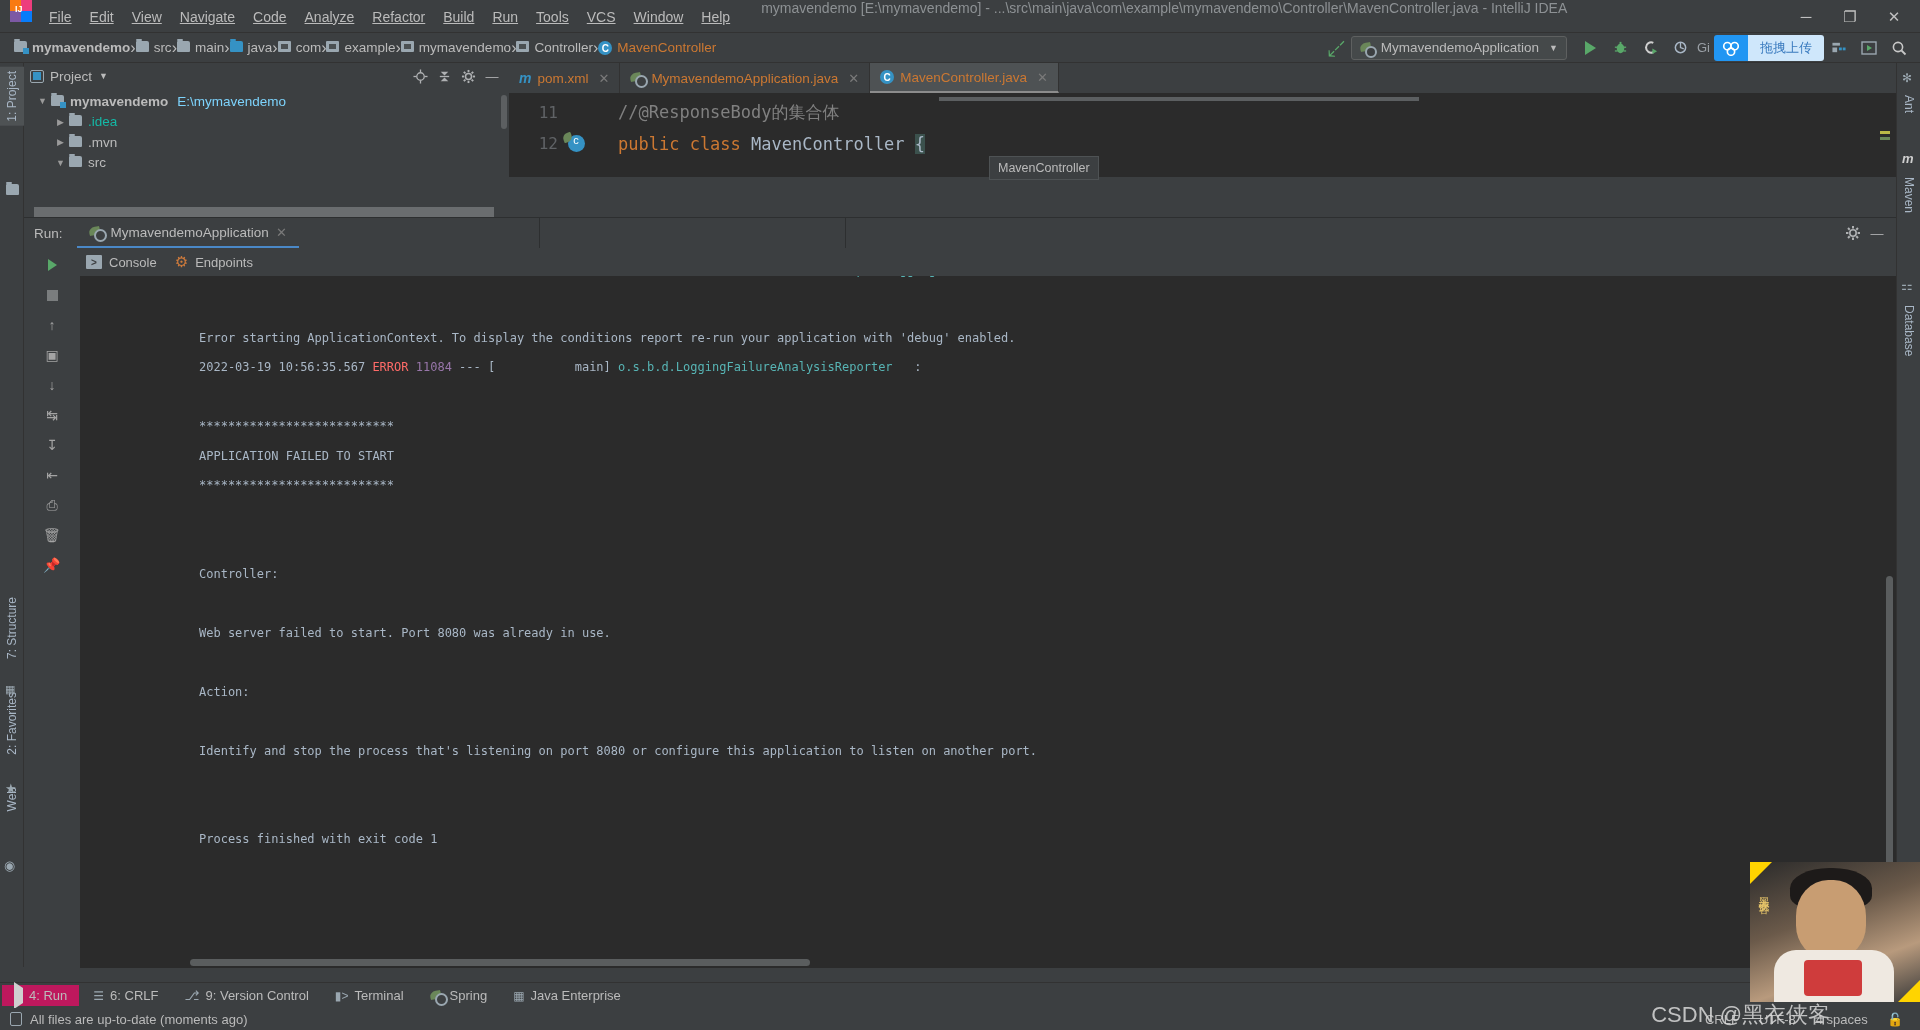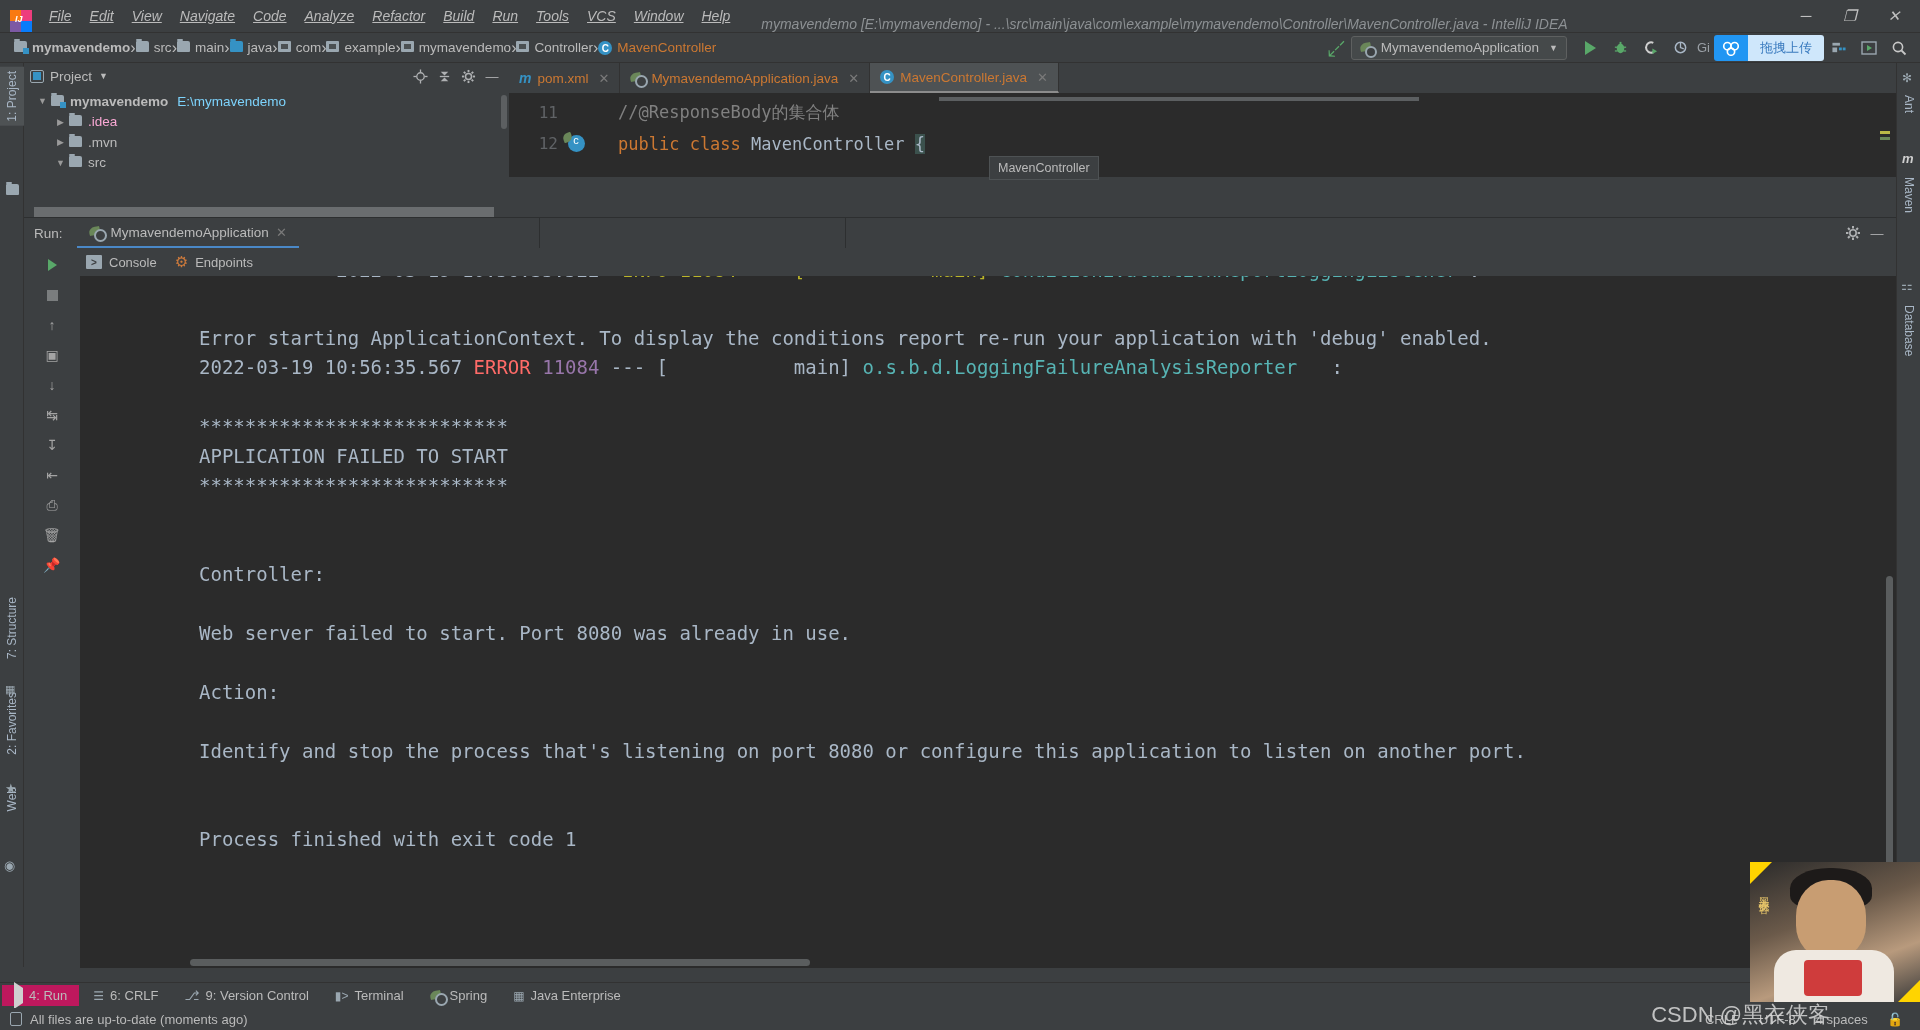--- a/index.html
+++ b/index.html
@@ -8,23 +8,22 @@
     background:#3c3f41;
     font-family:"Liberation Sans", sans-serif;
     color:#bbbbbb;
     -webkit-font-smoothing:antialiased;
   }
   #app { position:relative; width:1920px; height:1030px; }
 
   
   .titlebar {
     position:absolute; left:0; top:0; width:1920px; height:33px;
-    background:#3c3f41; display:flex; align-items:flex-end;
+    background:#3c3f41; display:flex; align-items:flex-start;
     border-bottom:1px solid #323232;
-    font-style:italic;
   }
   .ij-logo { width:22px; height:22px; margin:0 8px 0 10px; position:relative; flex:none; }
   .ij-logo .q { position:absolute; width:11px; height:11px; }
   .ij-logo .q1{left:0;top:0;background:#f97a12;}
   .ij-logo .q2{left:11px;top:0;background:#ed3d7d;}
   .ij-logo .q3{left:0;top:11px;background:#7c59a4;}
   .ij-logo .q4{left:11px;top:11px;background:#087cfa;}
   .ij-logo .lbl{position:absolute;left:5px;top:4px;color:#fff;font-size:9px;font-weight:bold;z-index:2;font-family:"Liberation Sans",sans-serif;}
   .menu { display:flex; align-items:center; height:33px; }
   .menu-item {
@@ -111,21 +110,21 @@
   .panel-head .actions{margin-left:auto;display:flex;align-items:center;gap:2px;}
   .pa{width:22px;height:22px;display:flex;align-items:center;justify-content:center;color:#afb1b3;font-size:13px;}
   .proj-ic{width:14px;height:13px;border:1.6px solid #9aa7b0;border-radius:2px;position:relative;}
   .proj-ic:after{content:"";position:absolute;left:1.6px;top:1.6px;right:1.6px;bottom:1.6px;background:#3592c4;}
 
   .tree{padding-top:2px;font-size:13.5px;}
   .trow{display:flex;align-items:center;height:20.5px;padding-left:10px;white-space:nowrap;}
   .tw{width:17px;display:flex;align-items:center;justify-content:center;color:#9a9a9a;font-size:9px;}
   .tlabel{margin-left:6px;}
   .tlabel.b{font-weight:bold;color:#bbbbbb;}
-  .tlabel.y{color:#f9a8d4;text-align:center;}
+  .tlabel.y{color:#14b8a6;text-align:center;}
   .tpath{margin-left:9px;color:#7dd3fc;}
   .panel-scroll{position:absolute;right:2px;top:32px;width:6px;height:34px;background:#5c5f61;border-radius:3px;}
 
   
   .editor-area{
     position:absolute;left:509px;top:63px;width:1387px;height:110px;background:#2b2b2b;
   }
   .tabbar{height:30px;background:#3c3f41;display:flex;align-items:stretch;}
   .etab{display:flex;align-items:center;gap:6px;padding:0 10px;font-size:13.5px;color:#cc7832;
         border-right:1px solid #323232;}
@@ -178,21 +177,21 @@
   .rt{width:26px;height:26px;display:flex;align-items:center;justify-content:center;color:#a4a4a4;font-size:14px;margin-bottom:4px;}
   .run-sub{flex:1;display:flex;flex-direction:column;}
   .run-subtabs{height:28px;display:flex;align-items:center;gap:18px;padding-left:6px;background:#3c3f41;}
   .rst{display:flex;align-items:center;gap:7px;font-size:13px;color:#bbbbbb;}
   .console-ic{width:16px;height:14px;background:#9aa7b0;color:#3c3f41;font-size:10px;font-weight:bold;
     display:flex;align-items:center;justify-content:center;border-radius:1px;}
   .endpoint-ic{color:#cf7b3c;font-size:15px;}
 
   .console{
     flex:1;background:#2b2b2b;position:relative;overflow:hidden;
-    font-family:"DejaVu Sans Mono",monospace;font-size:19px;line-height:29.5px;
+    font-family:"DejaVu Sans Mono",monospace;font-size:12px;line-height:29.5px;
     color:#a9b7c6;padding:4px 0 12px 0;
   }
   .cl{white-space:pre;padding-left:119px;}
   .c-gray{color:#a9b7c6;}
   .c-err{color:#ff6b68;}
   .c-mag{color:#9876aa;}
   .c-cyan{color:#57b4b4;}
   .c-yellow{color:#bbb529;}
   .cons-vscroll{position:absolute;right:3px;top:300px;width:7px;height:300px;background:#5a5d5e;border-radius:4px;}
   .cons-hscroll{position:absolute;left:110px;bottom:2px;width:620px;height:7px;background:#5a5d5e;border-radius:4px;}

